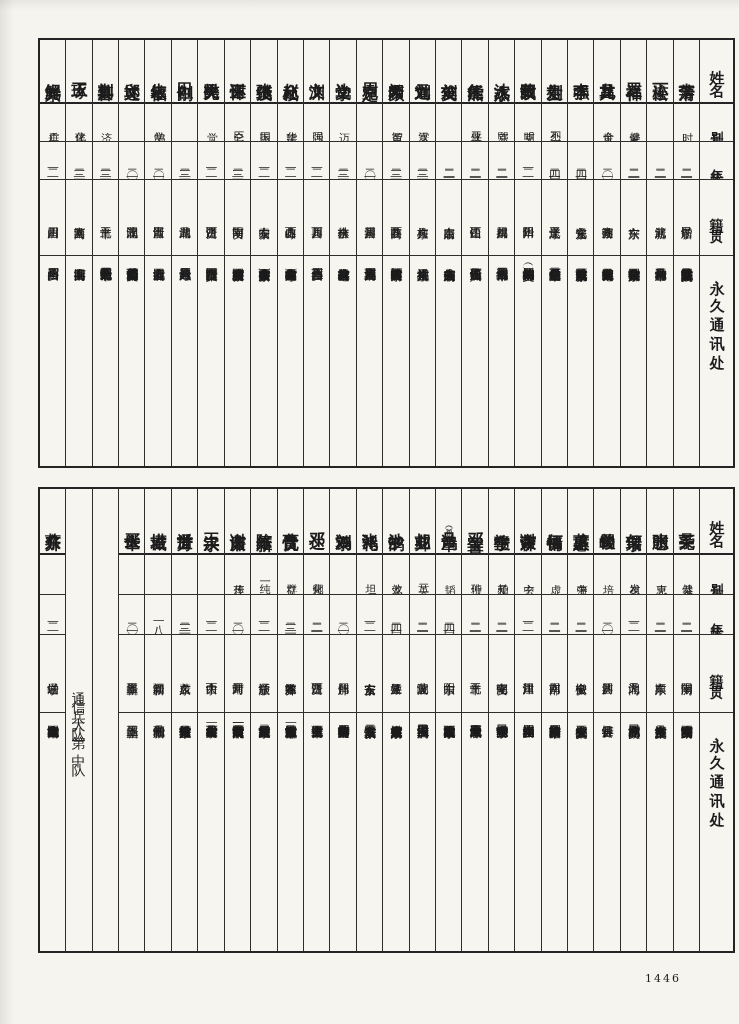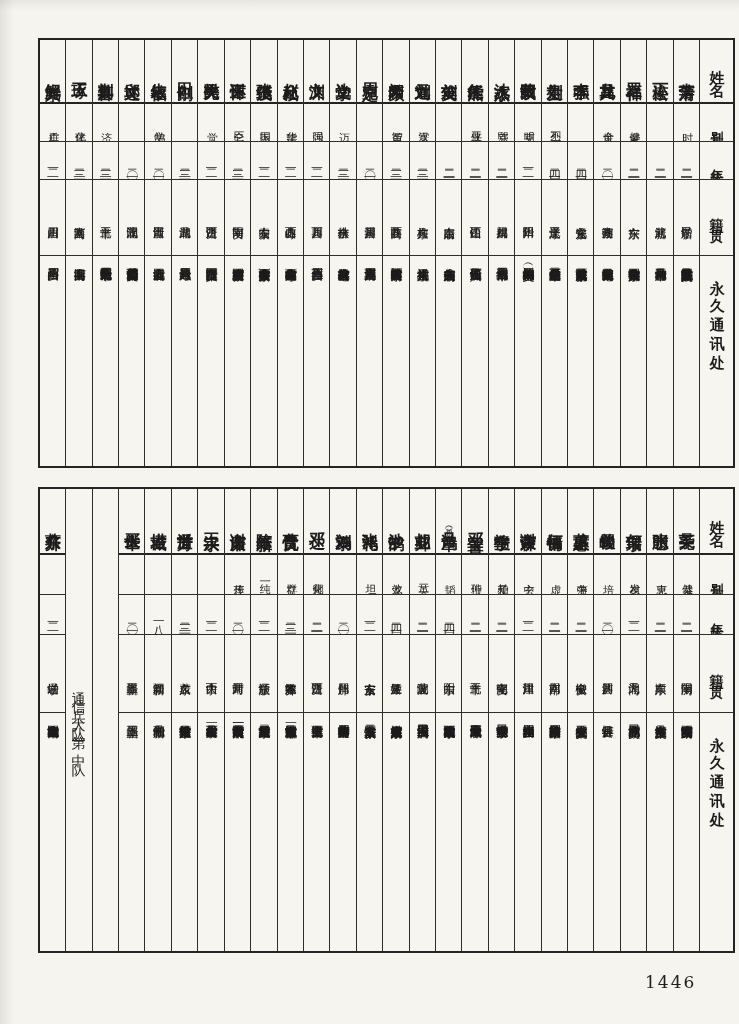--- a/index.html
+++ b/index.html
@@ -64,21 +64,21 @@
   .hd-native> span { font-size:14px; letter-spacing:11px; }
   .hd-addr  > span { font-size:15px; letter-spacing:19px; padding-top:8px; }
 
   .unit-text {
     writing-mode:vertical-rl; text-orientation:upright;
     font-size:14px; letter-spacing:9px; color:#222;
   }
 
   .page-number {
     position:absolute; left:645px; top:972px;
-    font-size:17px; letter-spacing:2px; color:#202020;text-align:right;
+    font-size:11px; letter-spacing:2px; color:#202020;text-align:right;
   }
 </style>
 </head>
 <body>
 
 <div class="sheet">
 
   <div class="vtable" id="table-top">
     <div class="head-col">
       <div class="cell c-name hd-name">

